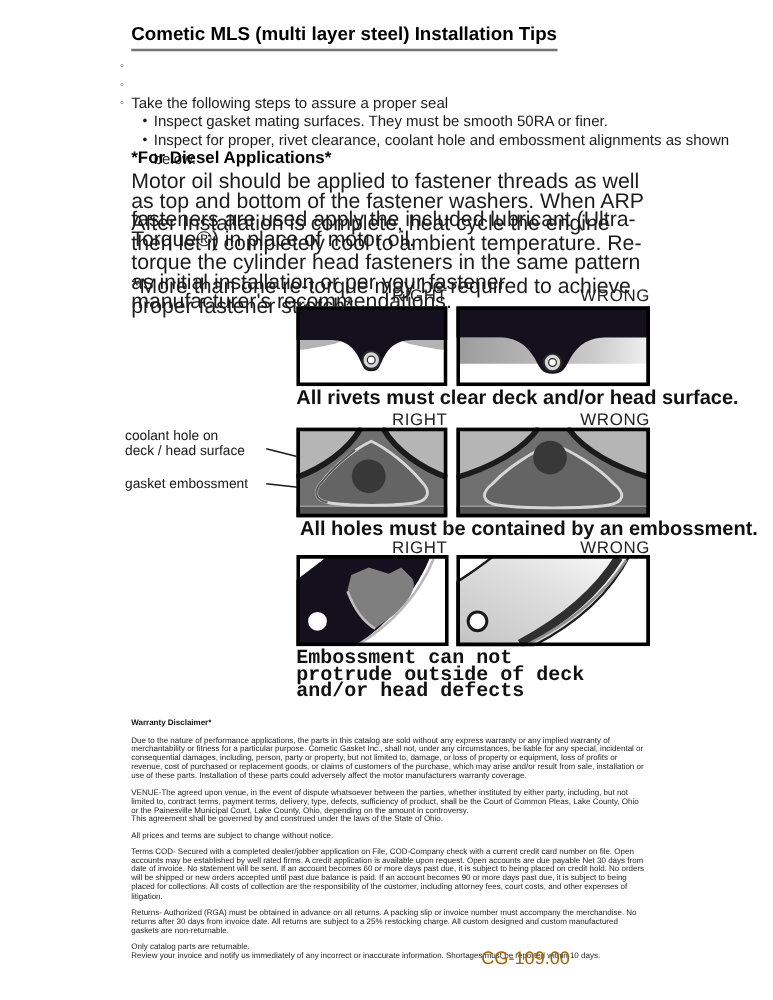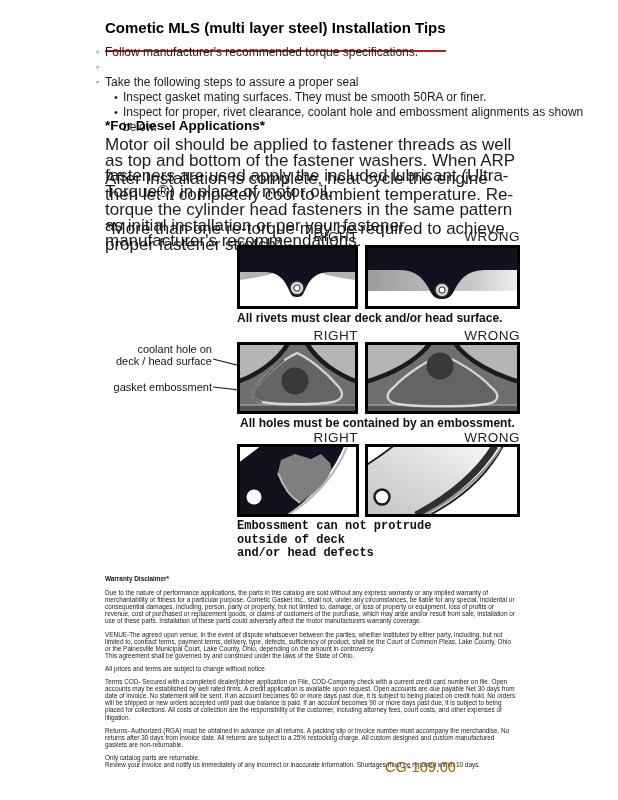--- a/index.html
+++ b/index.html
@@ -1,50 +1,49 @@
 <!DOCTYPE html>
 <html><head>
 <meta charset="utf-8">
 <style>
   html,body{margin:0;padding:0;background:#ffffff;}
   body{width:618px;height:800px;position:relative;font-family:"Liberation Sans",sans-serif;color:#1c1c1c;overflow:hidden;}
   .abs{position:absolute;}
   .page-title{left:105px;top:19px;font-size:15px;font-weight:bold;color:#000;}
-  .page-title span{display:inline-block;border-bottom:2px solid #b91c1c;padding-bottom:14px;}
+  .page-title span{display:inline-block;border-bottom:2px solid #737373;padding-bottom:3px;}
   .tips{left:96px;top:45px;font-size:12px;line-height:15px;}
   .tip-row{display:flex;}
   .tip-row .mk{width:9px;font-size:9px;line-height:15px;flex:0 0 9px;}
   .tip-row.sub{margin-left:18px;}
   .tip-row.sub .mk{font-size:11px;}
   .diesel-h{left:105px;top:118px;font-size:13.5px;font-weight:bold;color:#000;}
   .body-p{left:105px;font-size:17px;line-height:15.5px;width:428px;}
   .p1{top:137px;}
   .p2{top:171px;width:412px;}
   .p3{top:221px;}
   .dlabel{font-size:13.5px;color:#222;text-align:right;letter-spacing:.5px;}
   .r-col{left:237px;width:121px;}
   .w-col{left:365px;width:155px;}
-  .cap{font-size:12px;font-weight:bold;color:#101010;line-height:13.5px;}
-  .ann{font-size:11px;line-height:11.5px;text-align:right;color:#161616;}
+  .cap{font-size:16px;font-weight:bold;color:#101010;line-height:13.5px;}
+  .ann{font-size:11px;line-height:11.5px;color:#161616;}
   .warranty{left:105px;top:575px;width:413px;font-size:6.4px;line-height:7.1px;color:#222;}
   .warranty .wh{font-weight:bold;margin-bottom:7px;color:#111;}
   .warranty p{margin:0 0 6px 0;}
   .warranty p.tight{margin:0;}
   .pagenum{left:385px;top:759px;font-size:14.5px;color:#a16207;}
   svg{display:block;}
 </style>
 </head>
 <body>
 
 <div class="abs page-title"><span>Cometic MLS (multi layer steel) Installation Tips</span></div>
 
 <div class="abs tips">
   <div class="tip-row">
       <span class="mk">◦</span>
-      <span>Follow manufacturer's recommended torque specifications.</span>
     </div>
   <div class="tip-row">
       <span class="mk">◦</span>
     </div>
   <div class="tip-row">
       <span class="mk">◦</span>
       <span>Take the following steps to assure a proper seal</span>
     </div>
   <div class="tip-row sub">
       <span class="mk">•</span>

